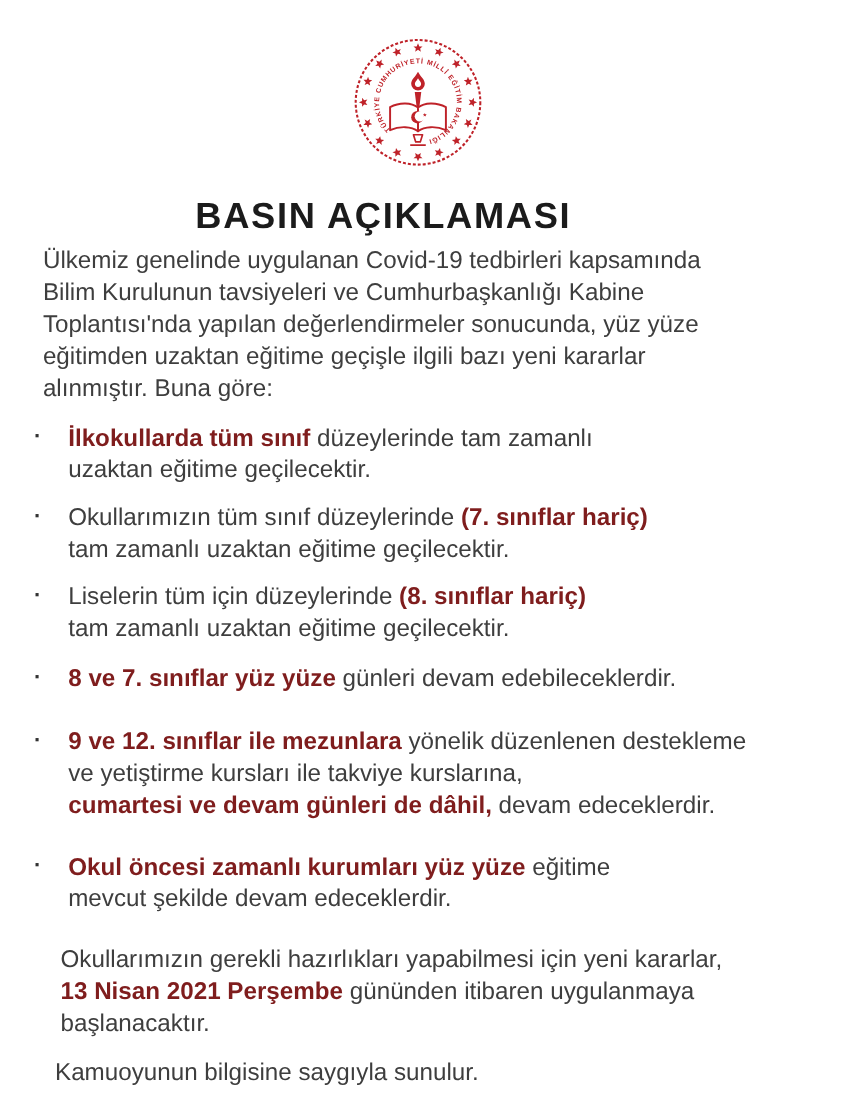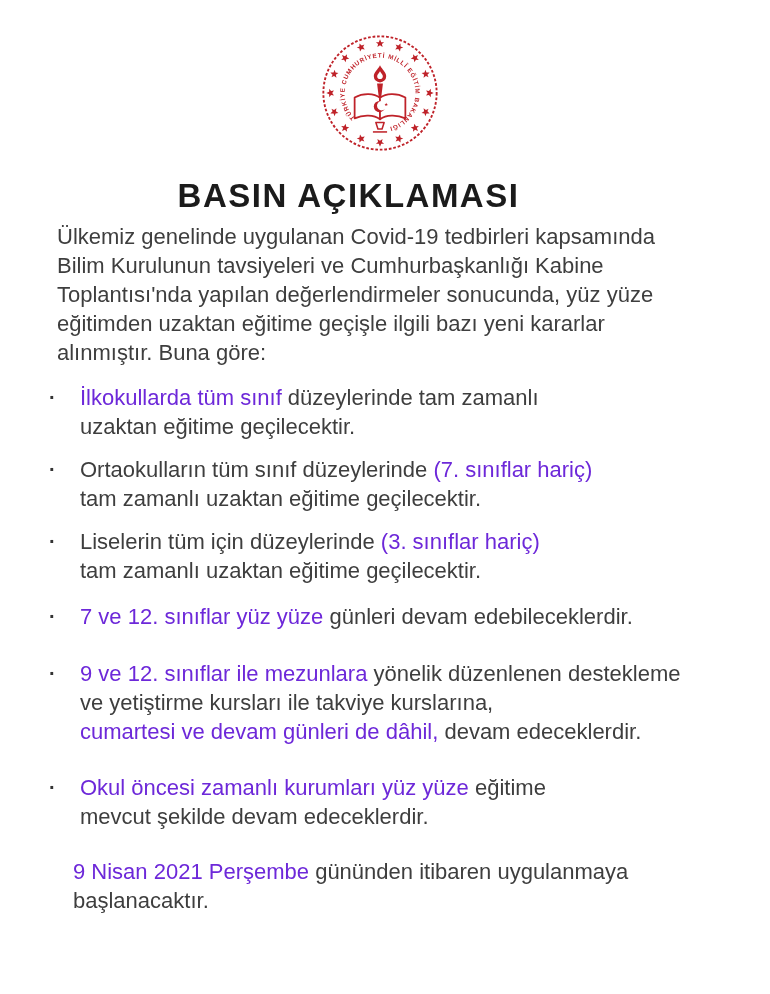--- a/index.html
+++ b/index.html
@@ -23,24 +23,24 @@
 
   
   .title{
     position:absolute;top:155px;left:0;width:697px;
     text-align:center;color:#1b1b1b;
     font-size:33px;font-weight:700;letter-spacing:1.5px;
   }
 
   
   .content{
-    position:absolute;top:222px;left:47px;width:700px;
+    position:absolute;top:222px;left:29px;width:700px;
     color:#3e3e3e;font-size:22px;line-height:29px;
   }
-  .content .b{font-weight:400;color:#6d28d9;}
+  .content .b{font-weight:700;color:#7f1d1d;}
   .pre{white-space:pre-line;}
   .intro{padding-left:10px;margin:0 0 16px 0;}
   .bullet{display:flex;margin:0 0 14px 0;}
   .bullet .marker{
     flex:0 0 31px;padding-left:2px;color:#333333;
     font-weight:700;font-size:20px;line-height:29px;
   }
   .bullet .btext{flex:1 1 auto;}
   .mb17{margin-bottom:17px;}
   .mb28{margin-bottom:28px;}
@@ -154,45 +154,47 @@
 alınmıştır. Buna göre:</p>
 
     <div class="bullet">
       <span class="marker">·</span>
       <span class="btext pre"><span class="b">İlkokullarda tüm sınıf</span><span> düzeylerinde tam zamanlı
 uzaktan eğitime geçilecektir.</span></span>
     </div>
 
     <div class="bullet">
       <span class="marker">·</span>
-      <span class="btext pre"><span>Ortaokulların tüm sınıf düzeylerinde </span><span class="b">(7. sınıflar hariç)</span><span>
+      <span class="btext pre"><span>Okullarımızın tüm sınıf düzeylerinde </span><span class="b">(7. sınıflar hariç)</span><span>
 tam zamanlı uzaktan eğitime geçilecektir.</span></span>
     </div>
 
     <div class="bullet mb17">
       <span class="marker">·</span>
-      <span class="btext pre"><span>Liselerin tüm için düzeylerinde </span><span class="b">(3. sınıflar hariç)</span><span>
+      <span class="btext pre"><span>Liselerin tüm için düzeylerinde </span><span class="b">(8. sınıflar hariç)</span><span>
 tam zamanlı uzaktan eğitime geçilecektir.</span></span>
     </div>
 
     <div class="bullet mb28">
       <span class="marker">·</span>
-      <span class="btext pre"><span class="b">7 ve 12. sınıflar yüz yüze</span><span> günleri devam edebileceklerdir.</span></span>
+      <span class="btext pre"><span class="b">8 ve 7. sınıflar yüz yüze</span><span> günleri devam edebileceklerdir.</span></span>
     </div>
 
     <div class="bullet mb27">
       <span class="marker">·</span>
       <span class="btext pre"><span class="b">9 ve 12. sınıflar ile mezunlara</span><span> yönelik düzenlenen destekleme
 ve yetiştirme kursları ile takviye kurslarına,
 </span><span class="b">cumartesi ve devam günleri de dâhil,</span><span> devam edeceklerdir.</span></span>
     </div>
 
     <div class="bullet mb26">
       <span class="marker">·</span>
       <span class="btext pre"><span class="b">Okul öncesi zamanlı kurumları yüz yüze</span><span> eğitime
 mevcut şekilde devam edeceklerdir.</span></span>
     </div>
 
-    <p class="closing pre"><span class="b">9 Nisan 2021 Perşembe</span><span> gününden itibaren uygulanmaya
+    <p class="closing pre"><span>Okullarımızın gerekli hazırlıkları yapabilmesi için yeni kararlar,
+</span><span class="b">13 Nisan 2021 Perşembe</span><span> gününden itibaren uygulanmaya
 başlanacaktır.</span></p>
 
+    <p class="footer-line">Kamuoyunun bilgisine saygıyla sunulur.</p>
   </div>
 </div>
 
 </body></html>

